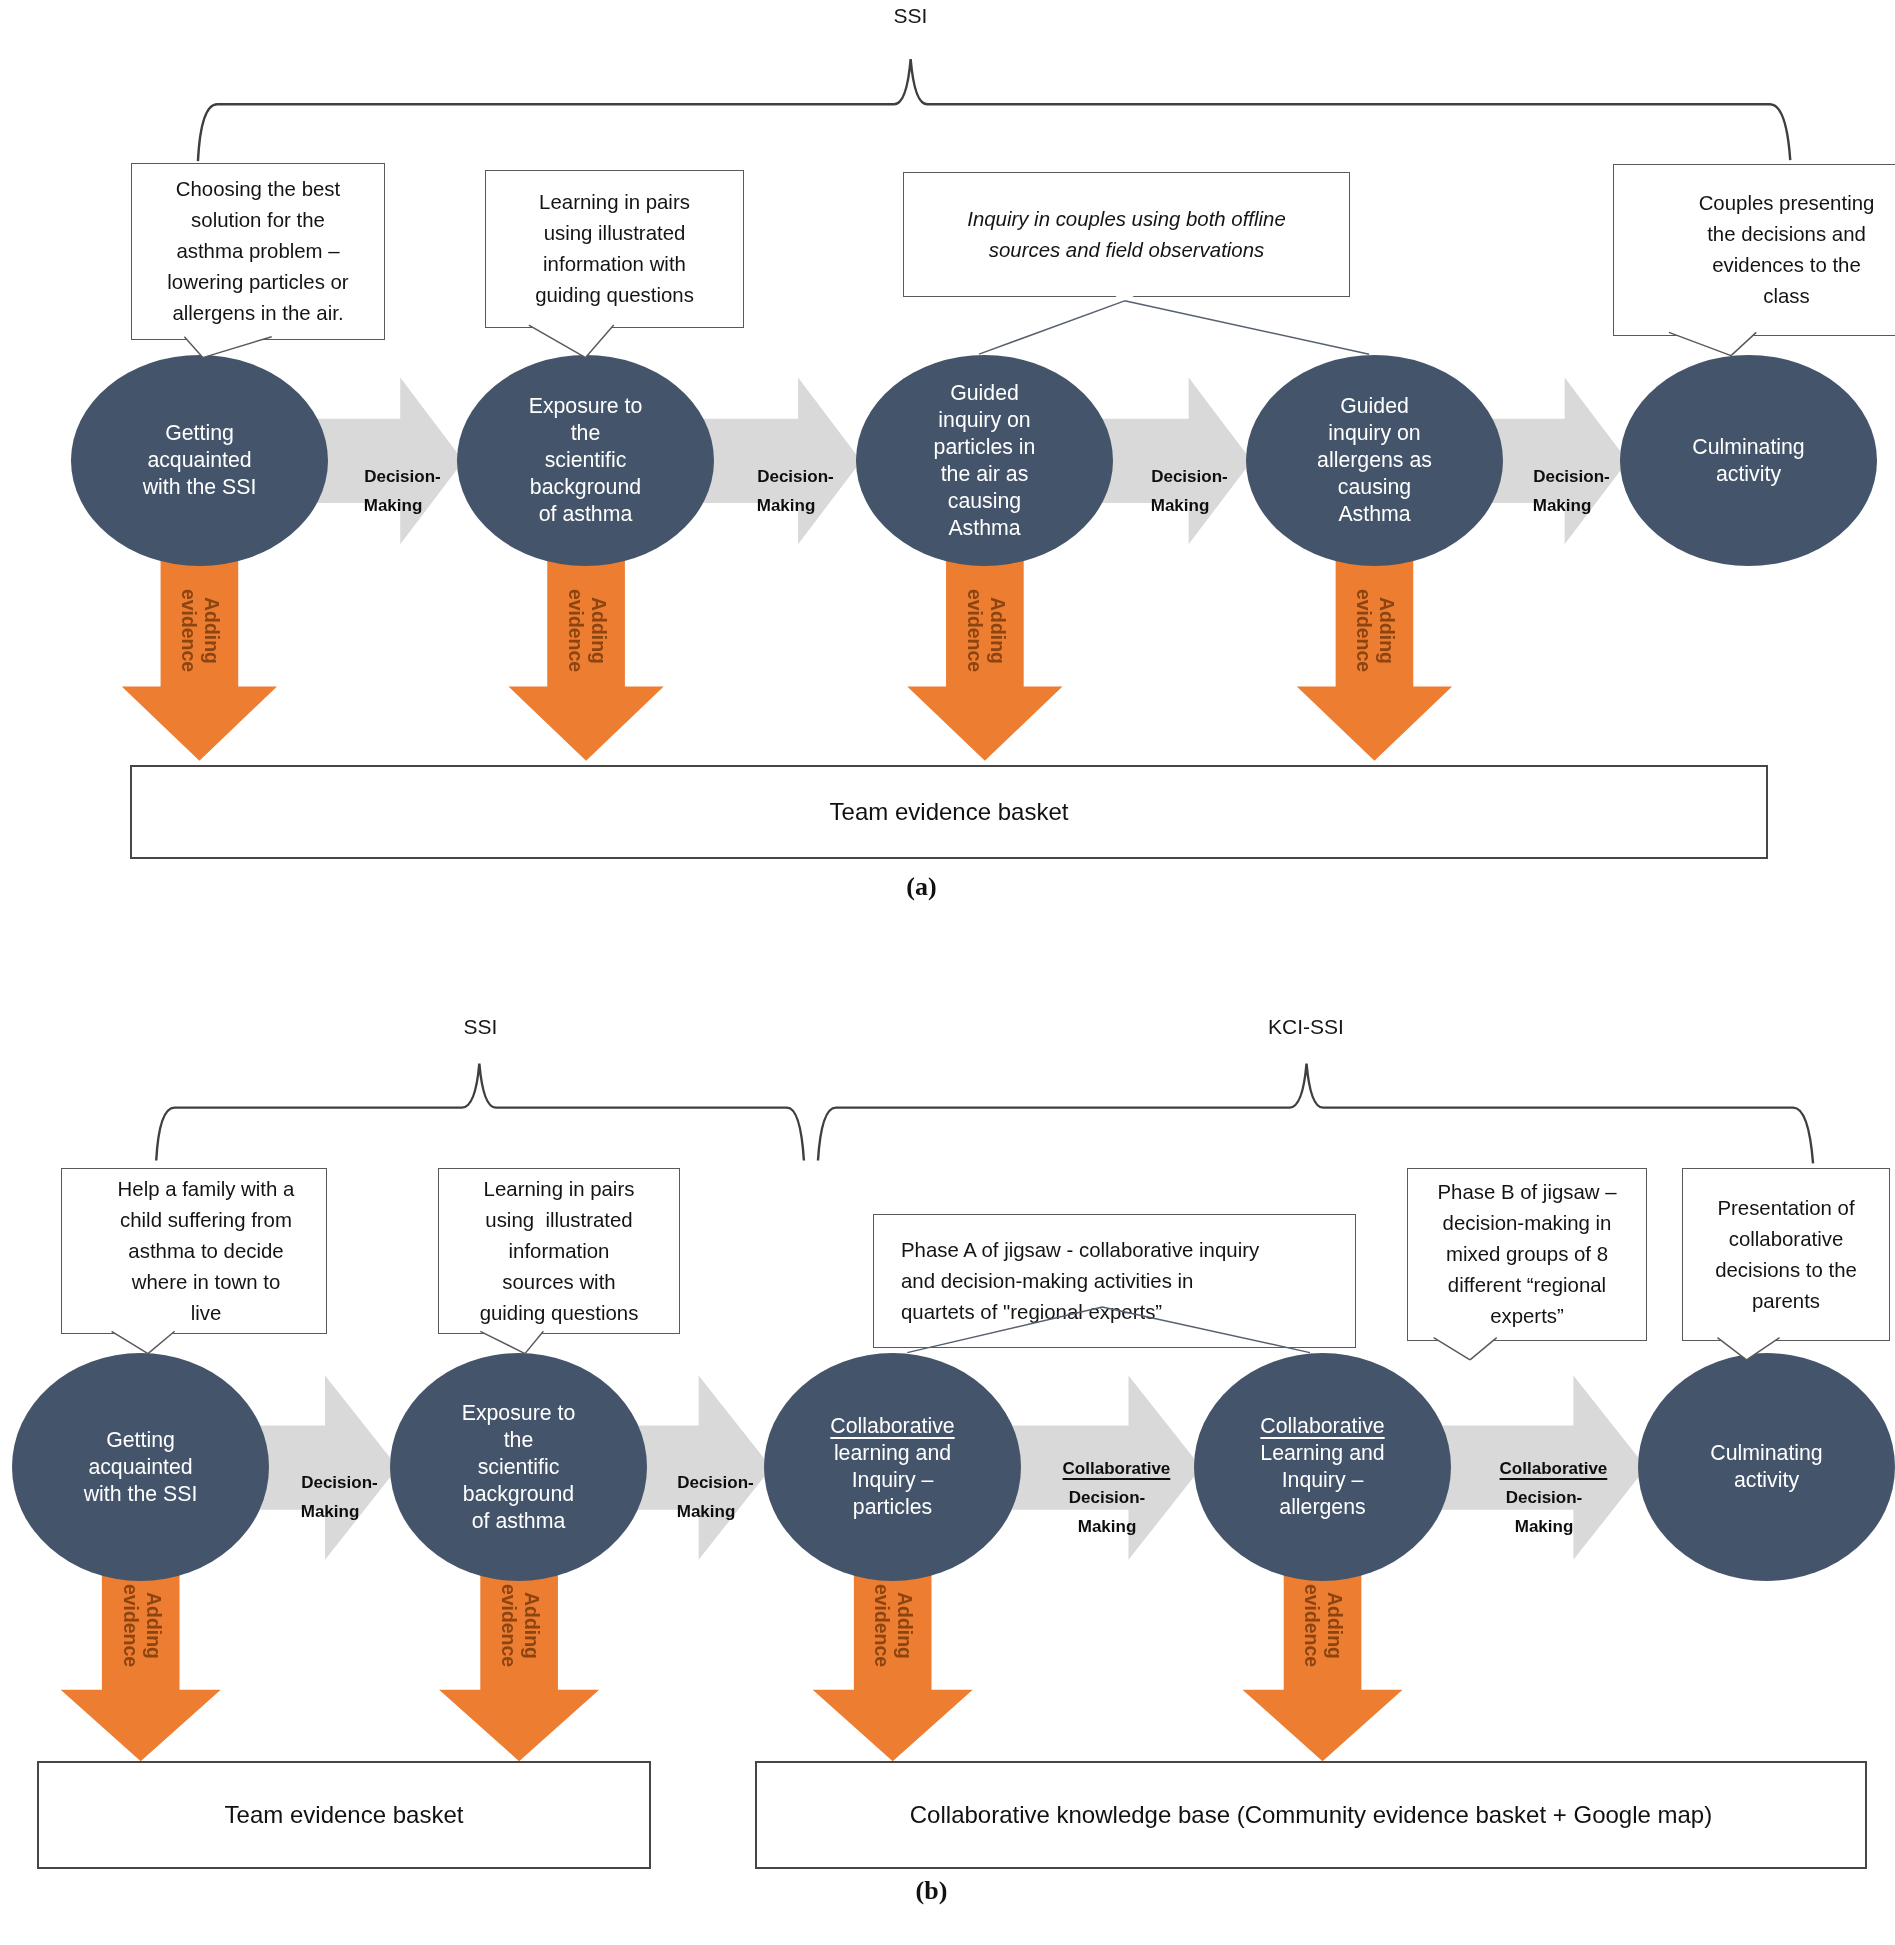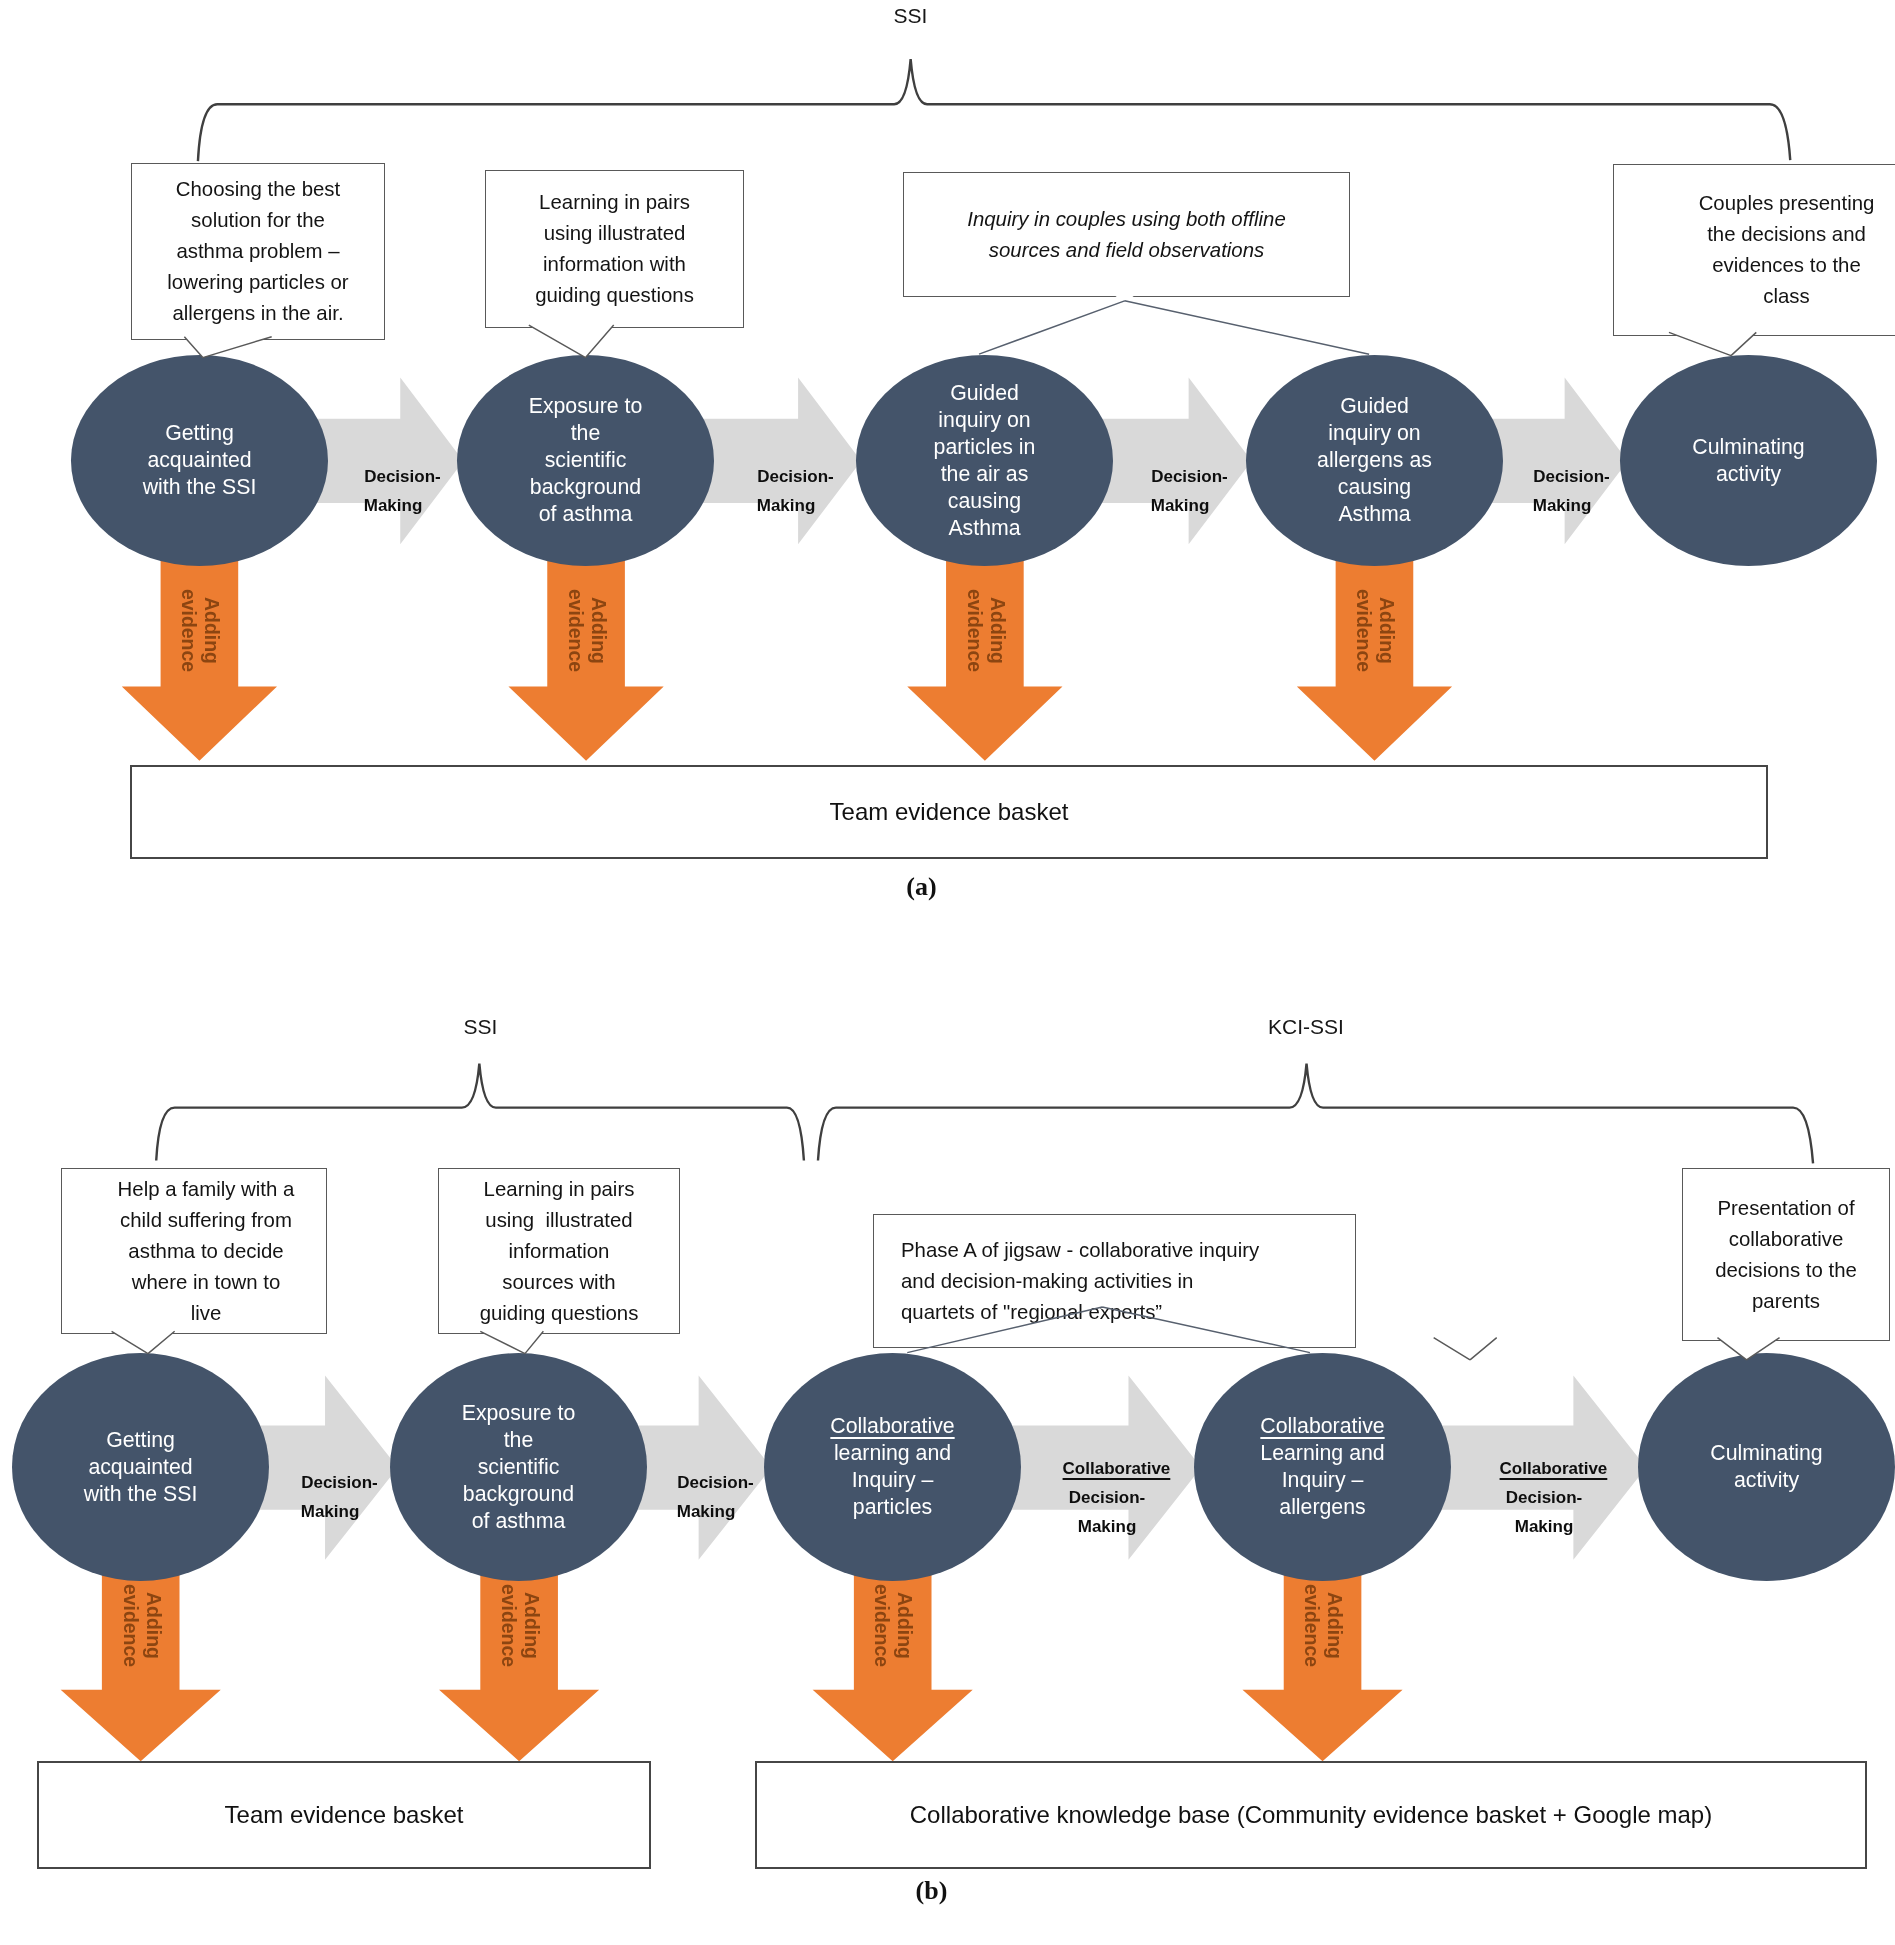--- a/index.html
+++ b/index.html
@@ -160,20 +160,26 @@
   <div class="callout" style="left:438px;top:1168px;width:240px;height:164px;">
        <span>Learning in pairs
 using  illustrated
 information
 sources with
 guiding questions</span></div>
   <div class="callout leftalign" style="left:873px;top:1168px;width:454px;height:132px;">
        <span>Phase A of jigsaw - collaborative inquiry
 and decision-making activities in
 quartets of "regional experts”</span></div>
+  <div class="callout" style="left:1407px;top:1168px;width:238px;height:171px;">
+       <span>Phase B of jigsaw –
+decision-making in
+mixed groups of 8
+different “regional
+experts”</span></div>
   <div class="callout" style="left:1682px;top:1168px;width:206px;height:171px;">
        <span>Presentation of
 collaborative
 decisions to the
 parents</span></div>
 
   <div class="circle" style="left:12px;top:1353px;width:257px;height:228px;">
     <div><span class="u"></span><span>Getting
 acquainted
 with the SSI</span></div>

